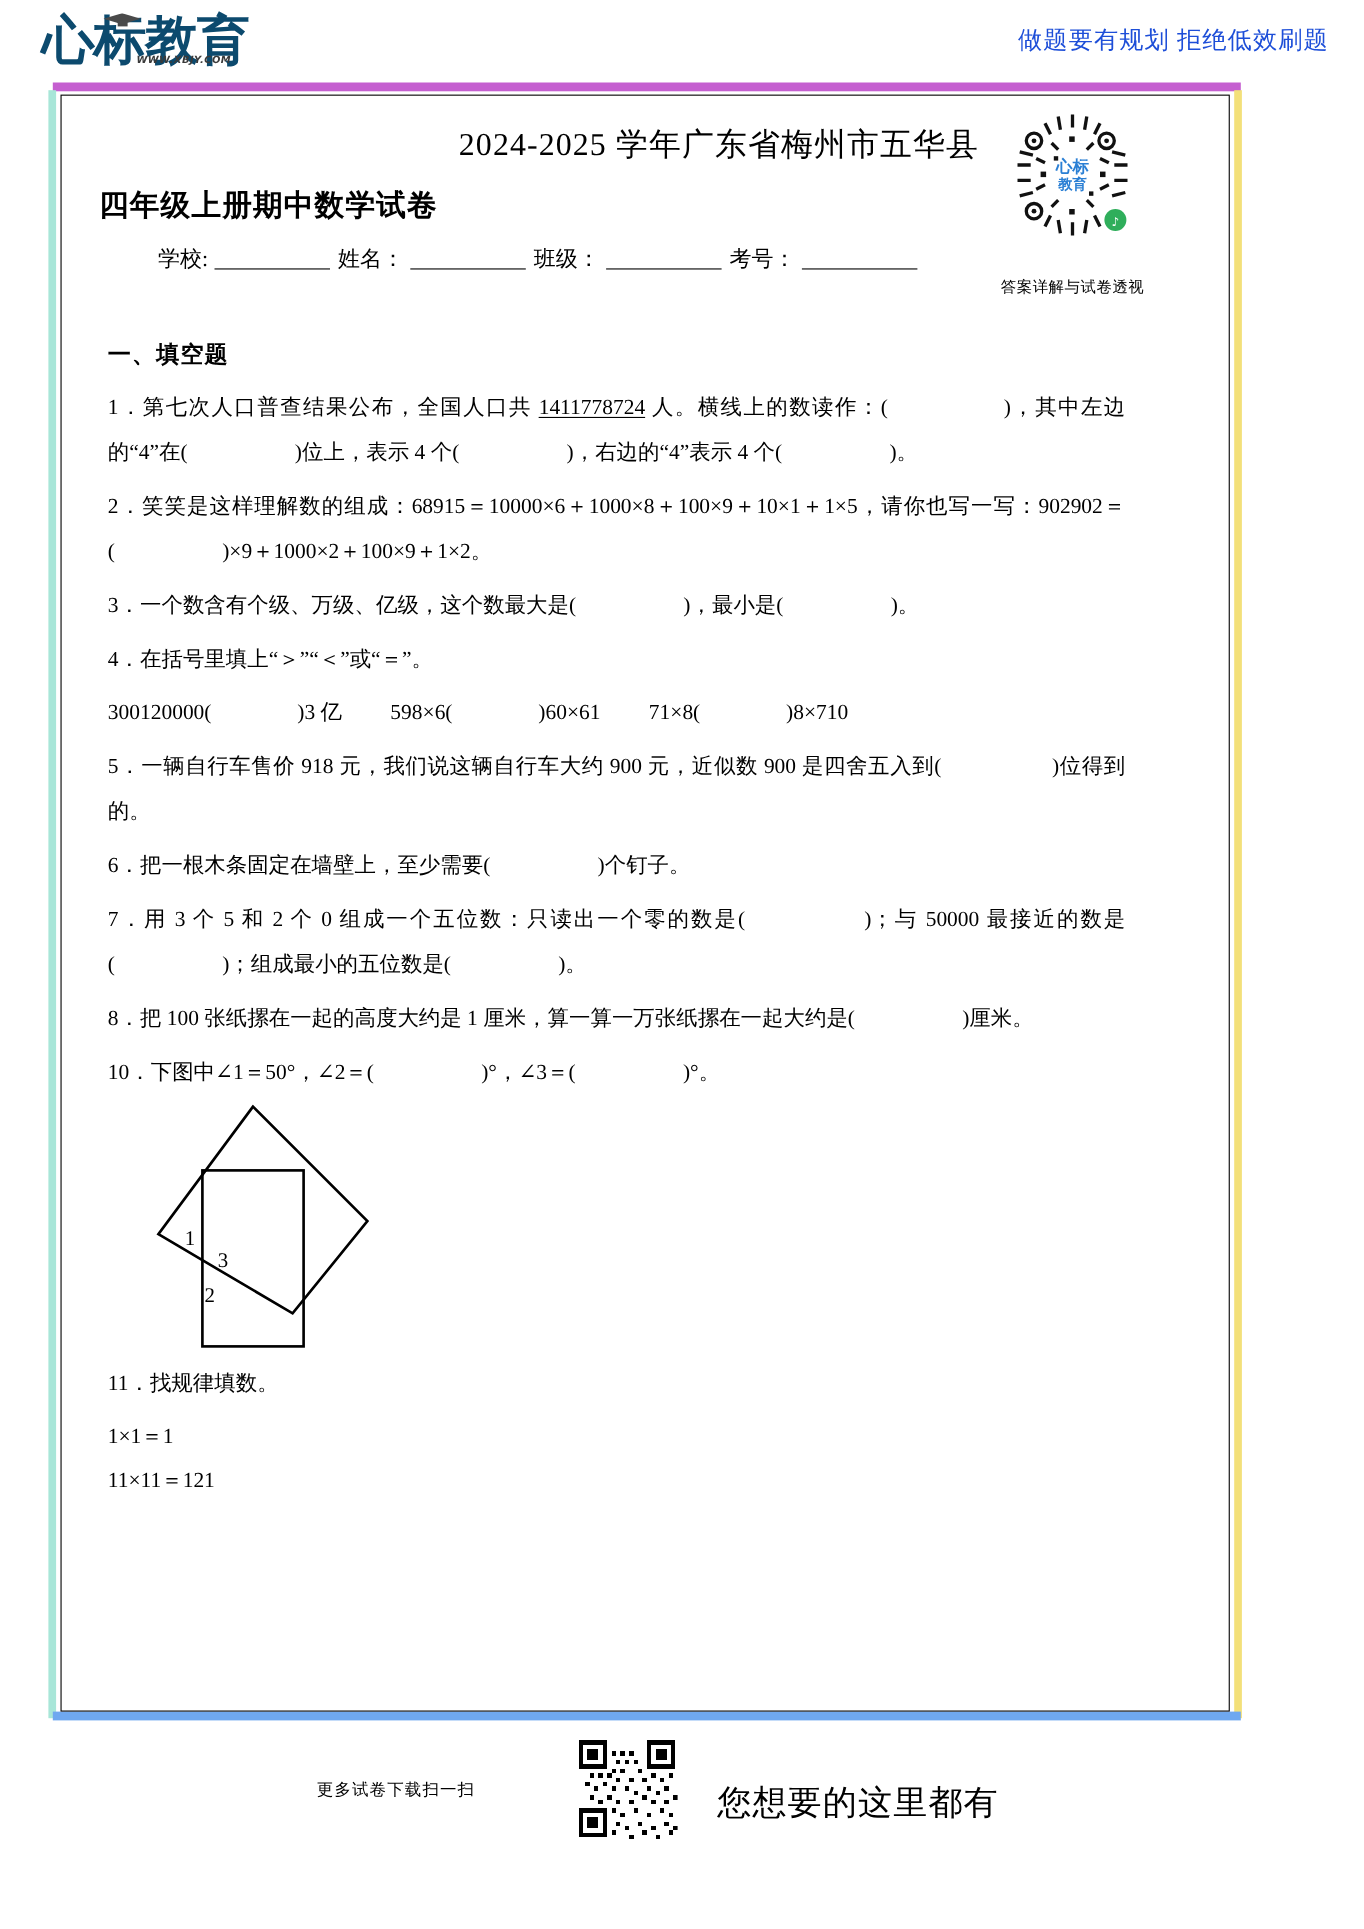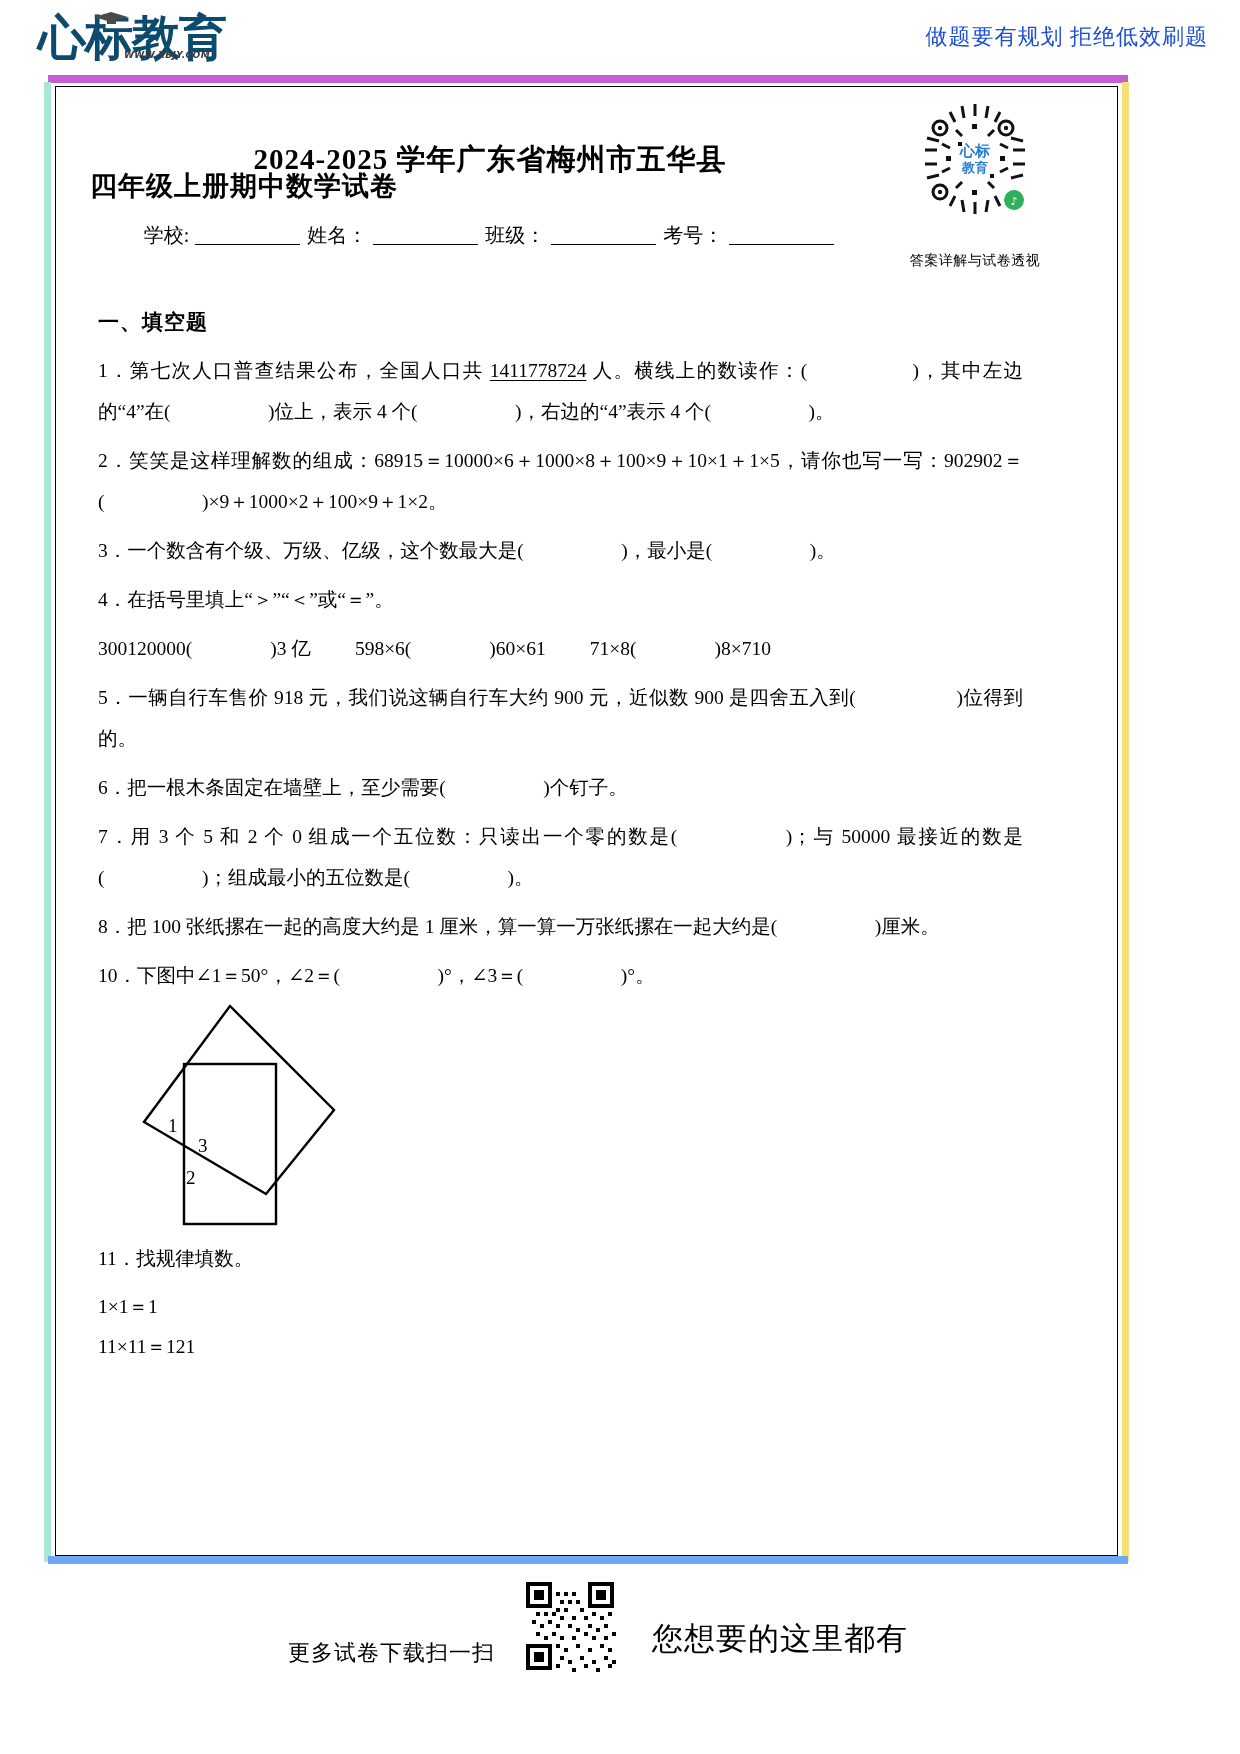--- a/index.html
+++ b/index.html
@@ -116,25 +116,24 @@
     white-space: nowrap;
     letter-spacing: 1px;
   }
 
   
   .title1 {
     position: absolute;
     left: 90px;
     top: 112px;
     width: 800px;
-    text-align: center;
+    text-align: right;
     font-size: 29px;
-    font-weight: bold;
-    letter-spacing: 1px;
-    margin-top: 28px;
+    font-weight: normal;
+    letter-spacing: 1px;
   }
   .title2 {
     position: absolute;
     left: 90px;
     top: 168px;
     width: 800px;
     text-align: left;
     font-size: 27px;
     font-weight: bold;
     letter-spacing: 1px;
@@ -239,24 +238,23 @@
     position: absolute;
     left: 524px;
     top: 0px;
     width: 92px;
     height: 92px;
   }
   .footer-left {
     position: absolute;
     left: 288px;
     top: 38px;
-    font-size: 22px;
-    letter-spacing: 1px;
-    white-space: nowrap;
-    margin-top: 20px;
+    font-size: 15px;
+    letter-spacing: 1px;
+    white-space: nowrap;
   }
   .footer-right {
     position: absolute;
     left: 652px;
     top: 38px;
     font-size: 31px;
     letter-spacing: 1px;
     white-space: nowrap;
   }
 </style>

